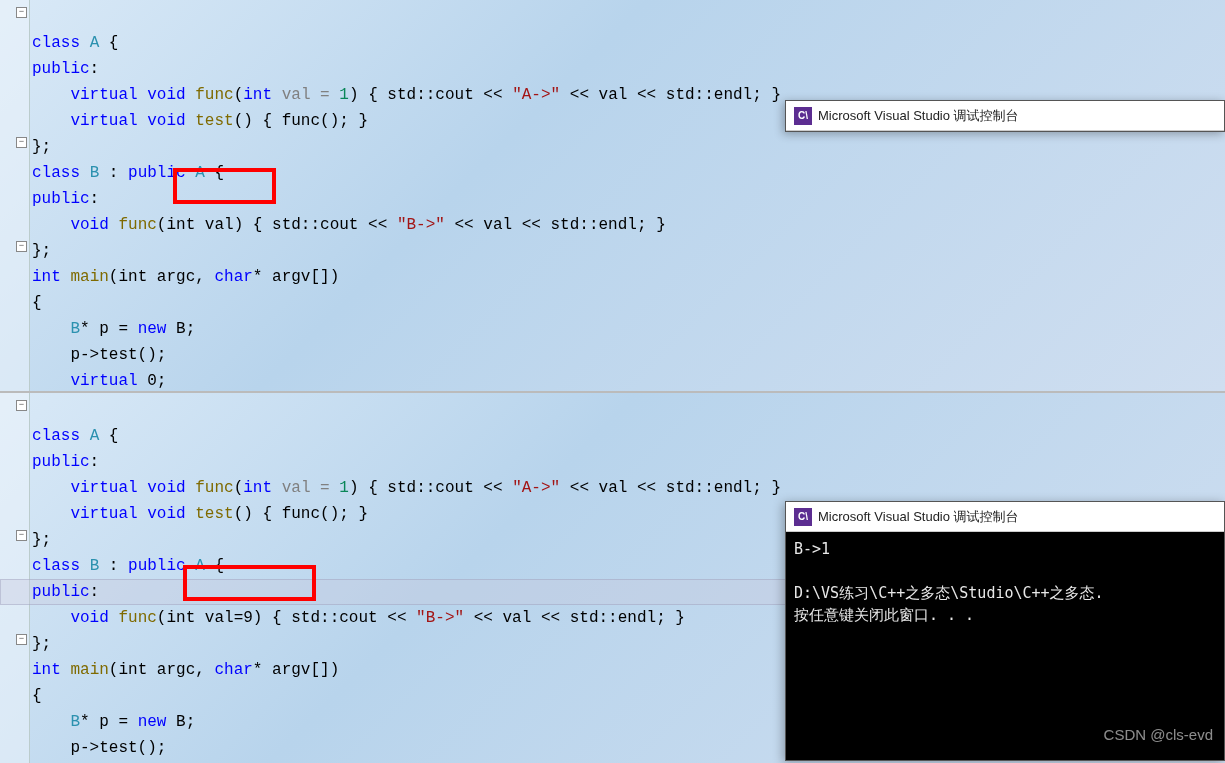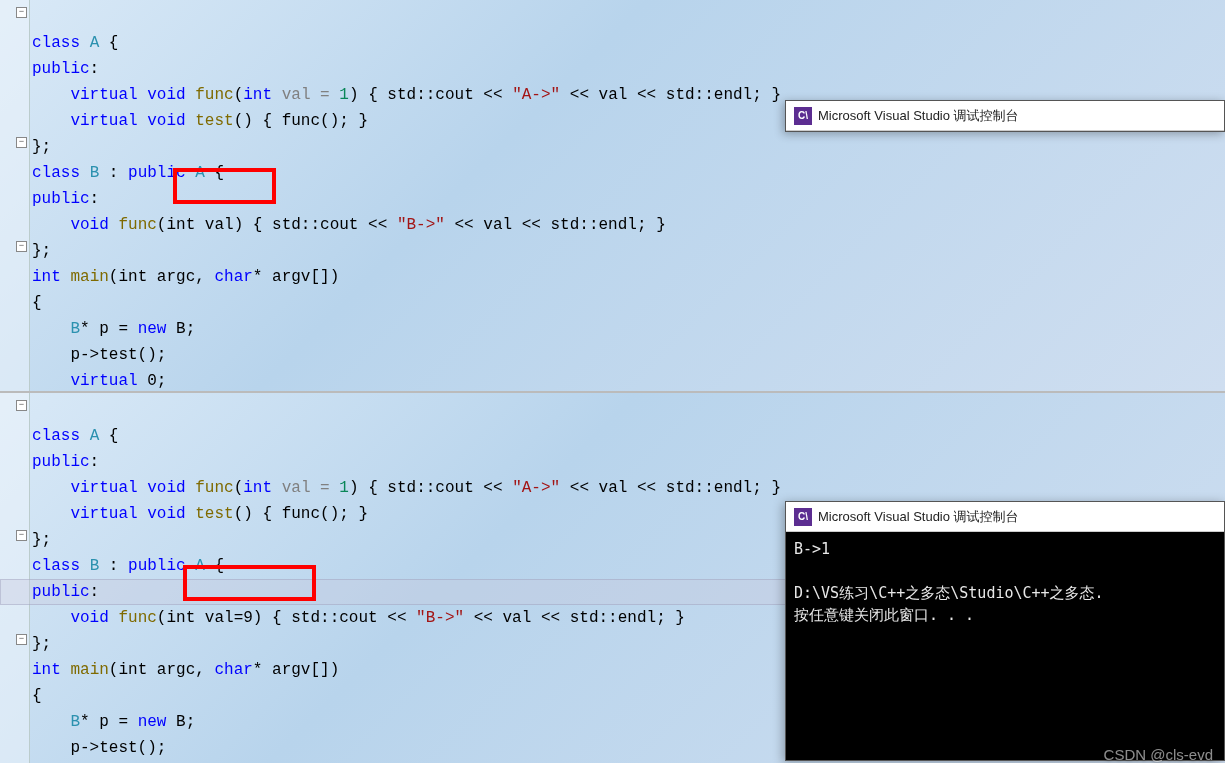--- a/index.html
+++ b/index.html
@@ -98,21 +98,21 @@
     padding: 6px 8px;
     color: #e8e8e8;
     font-family: NSimSun, Consolas, monospace;
     font-size: 15px;
     line-height: 22px;
     white-space: pre-wrap;
     min-height: 250px;
   }
   .watermark {
     position: absolute;
-    right: 12px; bottom: 0;
+    right: 12px; bottom: 20px;
     color: rgba(255,255,255,.55);
     font-family: Arial, sans-serif;
     font-size: 15px;
     text-shadow: 0 0 3px rgba(0,0,0,.6);
   }
 </style>
 </head>
 <body>
 
 <div class="panel panel1">

